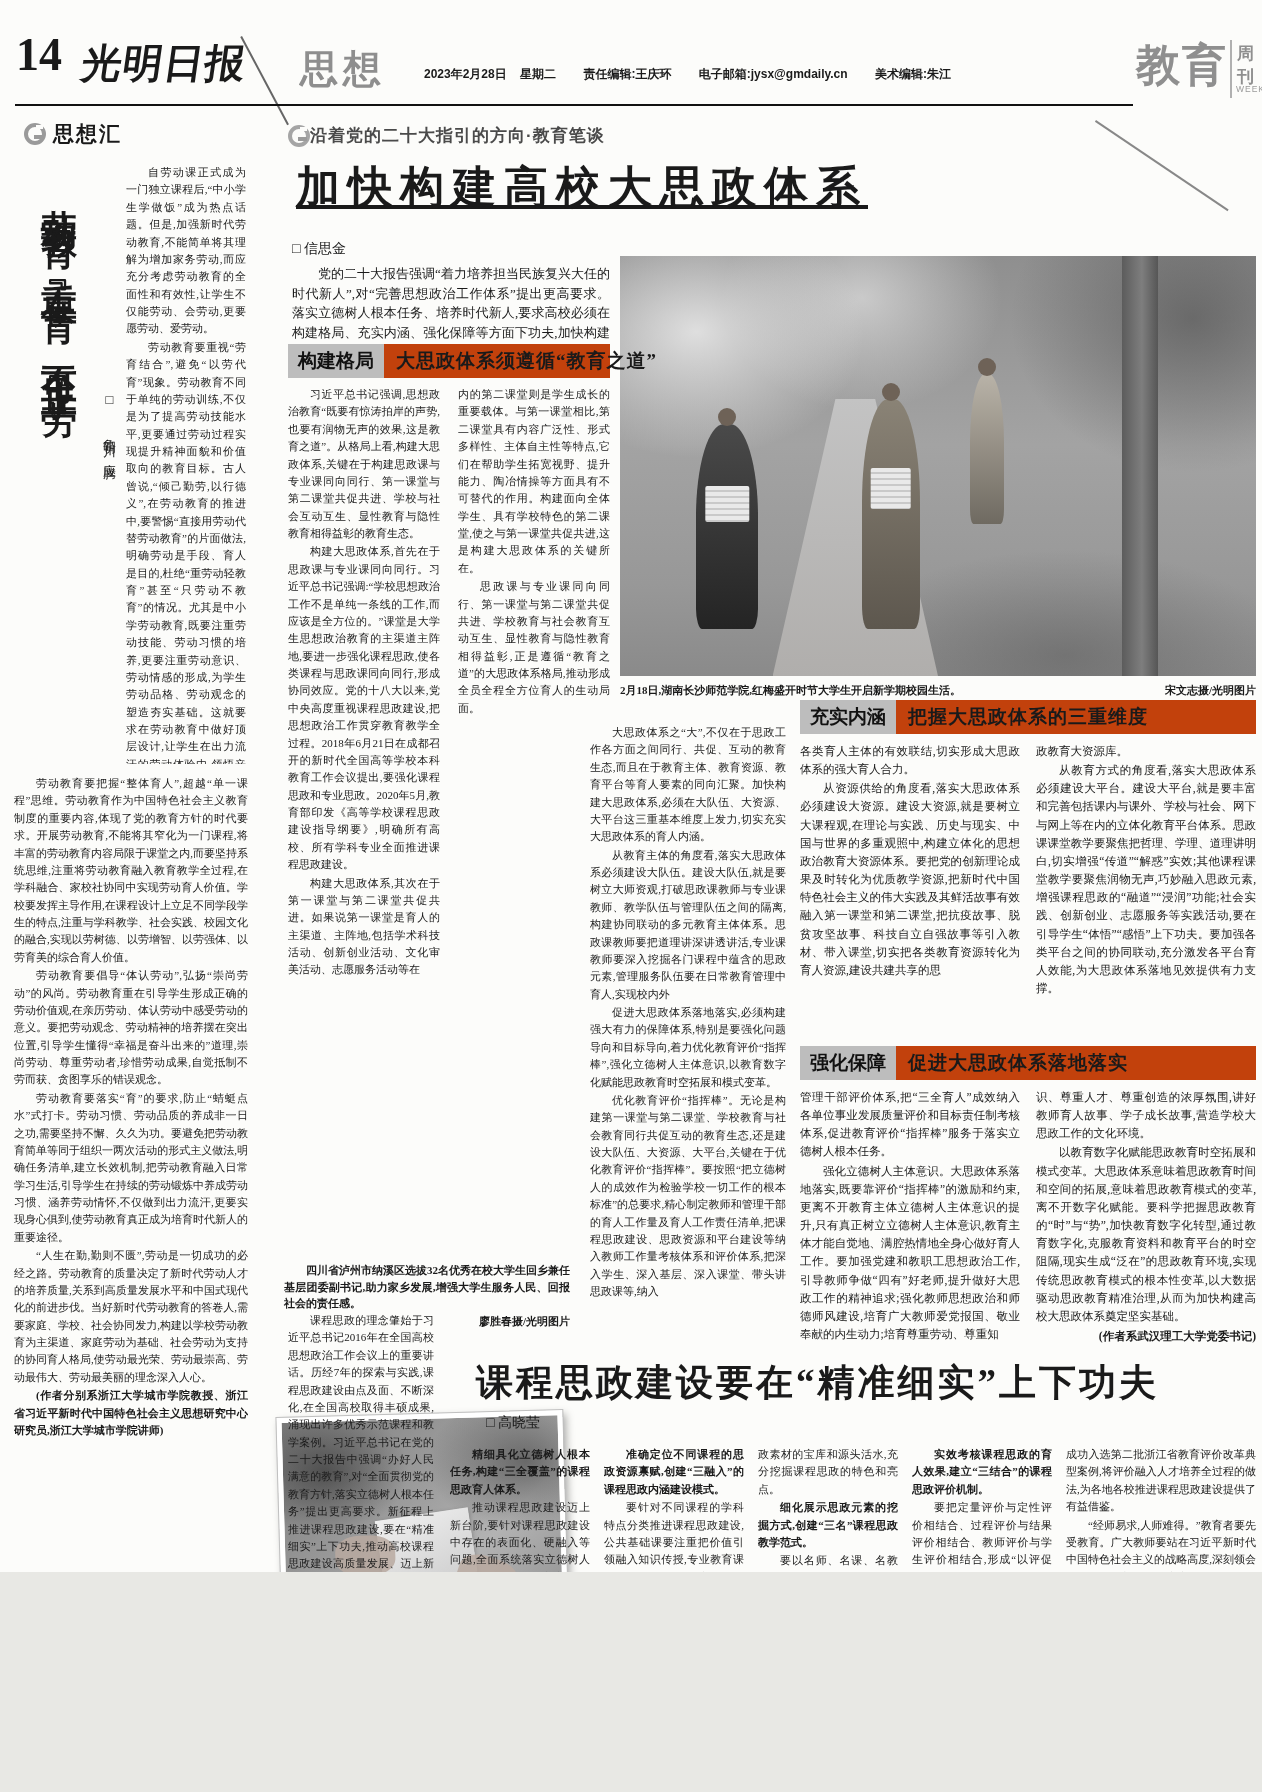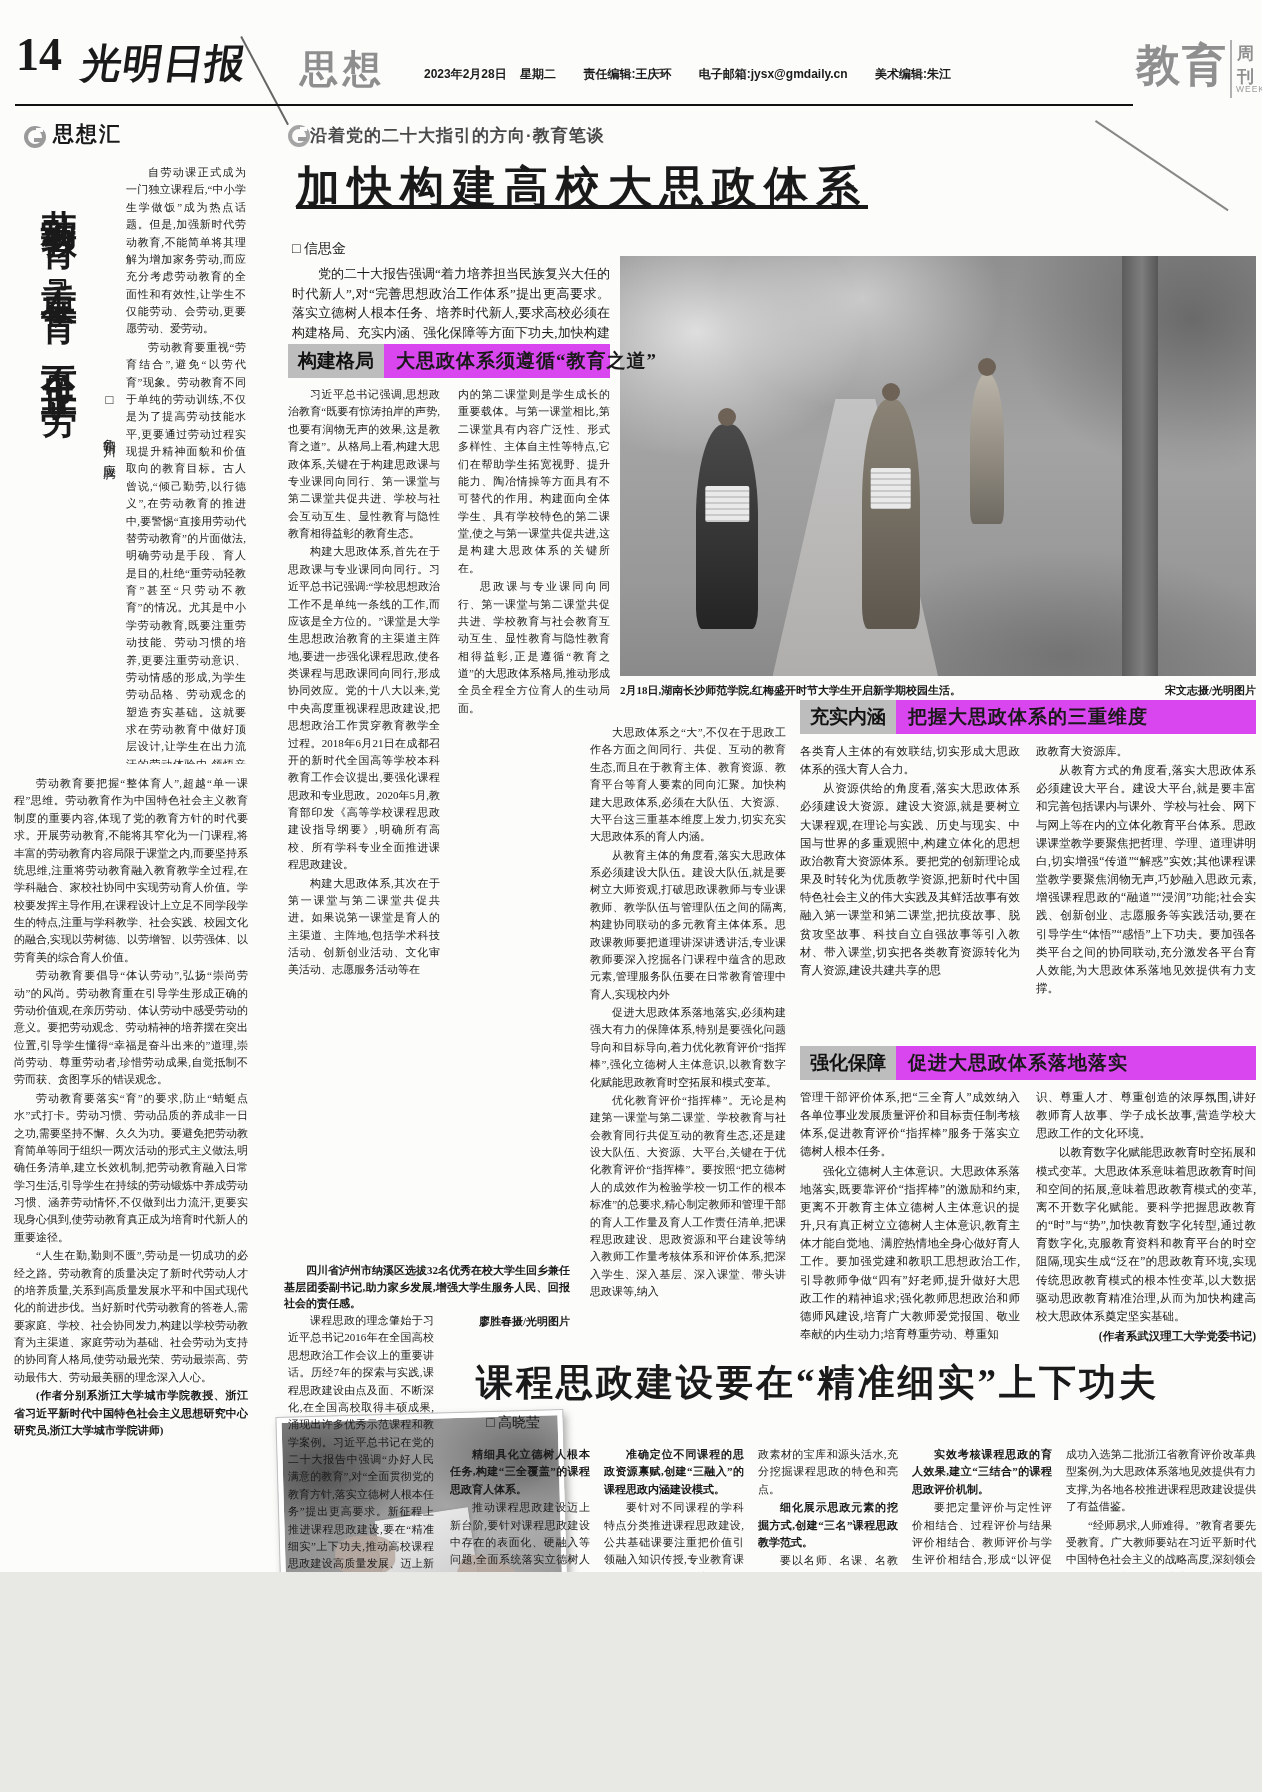--- a/index.html
+++ b/index.html
@@ -7,21 +7,21 @@
         font-family:"Liberation Serif","DejaVu Serif",serif;color:#1a1a1a;overflow:hidden;}
   .abs{position:absolute;}
   .sans{font-family:"Liberation Sans","DejaVu Sans",sans-serif;}
   
   .col{text-align:justify;font-size:11px;line-height:1.58;overflow:hidden;}
   .col p{margin:0 0 1px 0;text-indent:2em;}
   .col p.ni{text-indent:0;}
   .col p.bold{font-weight:bold;}
   .col p.attr{font-weight:bold;text-align:right;text-indent:0;margin-top:2px;}
   
-  .sechead{display:flex;align-items:flex-start;background:#d946ef;font-weight:bold;}
+  .sechead{display:flex;align-items:flex-start;background:#c2410c;font-weight:bold;}
   .sechead .tag{background:#bdbdbd;color:#111;padding:4px 10px;font-size:19px;white-space:nowrap;}
   .sechead .st{padding:4px 12px;font-size:19px;letter-spacing:1px;white-space:nowrap;}
   
   .gicon{display:inline-block;width:22px;height:22px;border:4px solid #9a9a9a;border-radius:50%;
          position:relative;box-sizing:border-box;vertical-align:middle;}
   .gicon::after{content:"";position:absolute;right:-1px;top:8px;width:9px;height:4px;background:#9a9a9a;}
   .gicon::before{content:"";position:absolute;right:-1px;top:-2px;width:7px;height:4px;background:#fcfcfa;}
   
   .vert{writing-mode:vertical-rl;text-orientation:upright;}
   
@@ -77,21 +77,21 @@
     <span style="margin-left:24px;">美术编辑:朱江</span>
   </div>
   <div class="abs rule" style="left:15px;top:104px;width:1118px;height:2px;"></div>
 
   <div class="abs sans" style="left:1136px;top:36px;font-size:44px;font-weight:900;color:#8f8f8f;letter-spacing:2px;">教育</div>
   <div class="abs" style="left:1230px;top:40px;width:2px;height:58px;background:#b0b0b0;"></div>
   <div class="abs sans" style="left:1237px;top:42px;font-size:17px;font-weight:bold;color:#8f8f8f;">周刊</div>
   <div class="abs sans" style="left:1236px;top:84px;font-size:8.5px;color:#9a9a9a;letter-spacing:1px;">WEEKLY</div>
   <div class="abs diag" style="left:1096px;top:120px;width:160px;height:2px;transform:rotate(34deg);background:#888;"></div>
 
-  <div class="abs" style="left:24px;top:120px;display:flex;align-items:flex-end;gap:7px;">
+  <div class="abs" style="left:24px;top:120px;display:flex;align-items:center;gap:7px;">
     <span class="gicon"></span>
     <span class="sans" style="font-size:21px;font-weight:bold;letter-spacing:2px;">思想汇</span>
   </div>
   <div class="abs vert headline" style="left:34px;top:180px;height:560px;font-size:36px;letter-spacing:7px;">劳动教育:重在『育』,不可止于『劳』</div>
   <div class="abs vert" style="left:100px;top:392px;height:230px;font-size:13px;letter-spacing:3px;">□ 鲁明川　应腾</div>
   <div class="abs col" style="left:126px;top:164px;width:120px;height:600px;">
     <p>自劳动课正式成为一门独立课程后,“中小学生学做饭”成为热点话题。但是,加强新时代劳动教育,不能简单将其理解为增加家务劳动,而应充分考虑劳动教育的全面性和有效性,让学生不仅能劳动、会劳动,更要愿劳动、爱劳动。</p>
     <p>劳动教育要重视“劳育结合”,避免“以劳代育”现象。劳动教育不同于单纯的劳动训练,不仅是为了提高劳动技能水平,更要通过劳动过程实现提升精神面貌和价值取向的教育目标。古人曾说,“倾己勤劳,以行德义”,在劳动教育的推进中,要警惕“直接用劳动代替劳动教育”的片面做法,明确劳动是手段、育人是目的,杜绝“重劳动轻教育”甚至“只劳动不教育”的情况。尤其是中小学劳动教育,既要注重劳动技能、劳动习惯的培养,更要注重劳动意识、劳动情感的形成,为学生劳动品格、劳动观念的塑造夯实基础。这就要求在劳动教育中做好顶层设计,让学生在出力流汗的劳动体验中,领悟辛勤劳动的价值,珍惜劳动成果,体现“以劳育德”的劳动教育价值。</p>
   </div>
   <div class="abs col" style="left:14px;top:775px;width:234px;height:902px;">
@@ -205,18 +205,18 @@
   <div class="abs col" style="left:758px;top:1446px;width:140px;height:324px;">
     <p class="ni">政素材的宝库和源头活水,充分挖掘课程思政的特色和亮点。</p>
     <p class="bold">细化展示思政元素的挖掘方式,创建“三名”课程思政教学范式。</p>
     <p>要以名师、名课、名教材为引领,细化展示思政元素的挖掘方式和融入路径,打造一批课程思政示范课堂和教学名师团队;要深化校地校企协同,把行业发展的生动实践转化为课程思政的鲜活素材,使显性教育与隐性教育相统一,形成具有专业特色的课程思政教学模式,切实提升课程思政的育人成效。</p>
   </div>
   <div class="abs col" style="left:912px;top:1446px;width:140px;height:324px;">
     <p class="bold">实效考核课程思政的育人效果,建立“三结合”的课程思政评价机制。</p>
     <p>要把定量评价与定性评价相结合、过程评价与结果评价相结合、教师评价与学生评价相结合,形成“以评促建、以评促改、以评成效”的多元评价体系,将课程思政建设成效纳入教师职称评聘、职务晋级和教学考核,对示范项目有资助、集中培育,形成四类激励保障机制。例如,杭州科技职业技术学院积极探索课程思政评价模式的构建,</p>
   </div>
   <div class="abs col" style="left:1066px;top:1446px;width:190px;height:324px;">
-    <p class="ni">成功入选第二批浙江省教育评价改革典型案例,为大思政体系落地见效提供有力支撑,为各地各校推进课程思政建设提供了有益借鉴。</p>
+    <p class="ni">成功入选第二批浙江省教育评价改革典型案例,将评价融入人才培养全过程的做法,为各地各校推进课程思政建设提供了有益借鉴。</p>
     <p>“经师易求,人师难得。”教育者要先受教育。广大教师要站在习近平新时代中国特色社会主义的战略高度,深刻领会课程思政是新时代落实立德树人根本任务的战略举措,自觉提升育德意识和育德能力,一以贯之,持续推进,促进高校课程思政落地、落实、落细。</p>
     <p class="bold" style="text-indent:2em;">(作者系北京市习近平新时代中国特色社会主义思想研究中心特约研究员、北京交通大学法学院教授)</p>
   </div>
 
 </div>
 
 </body></html>

